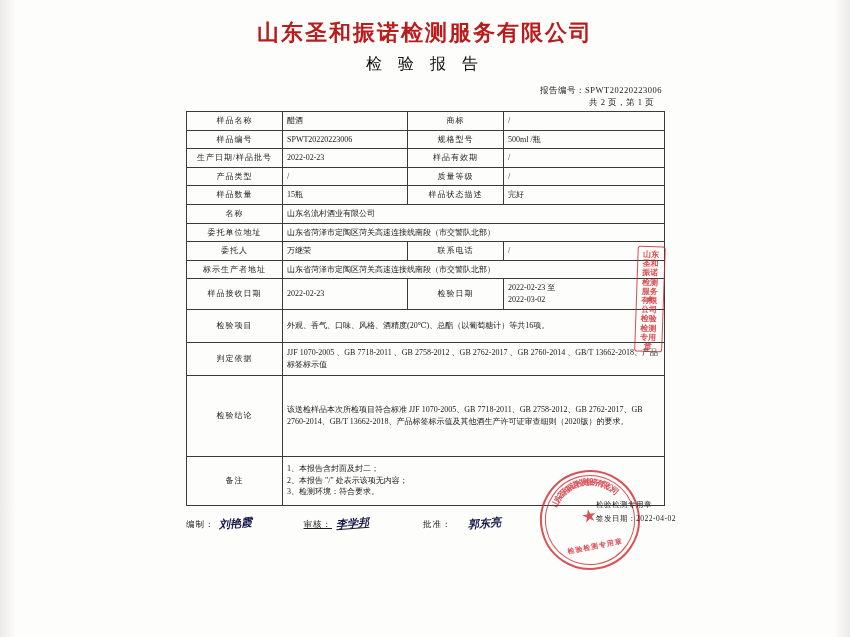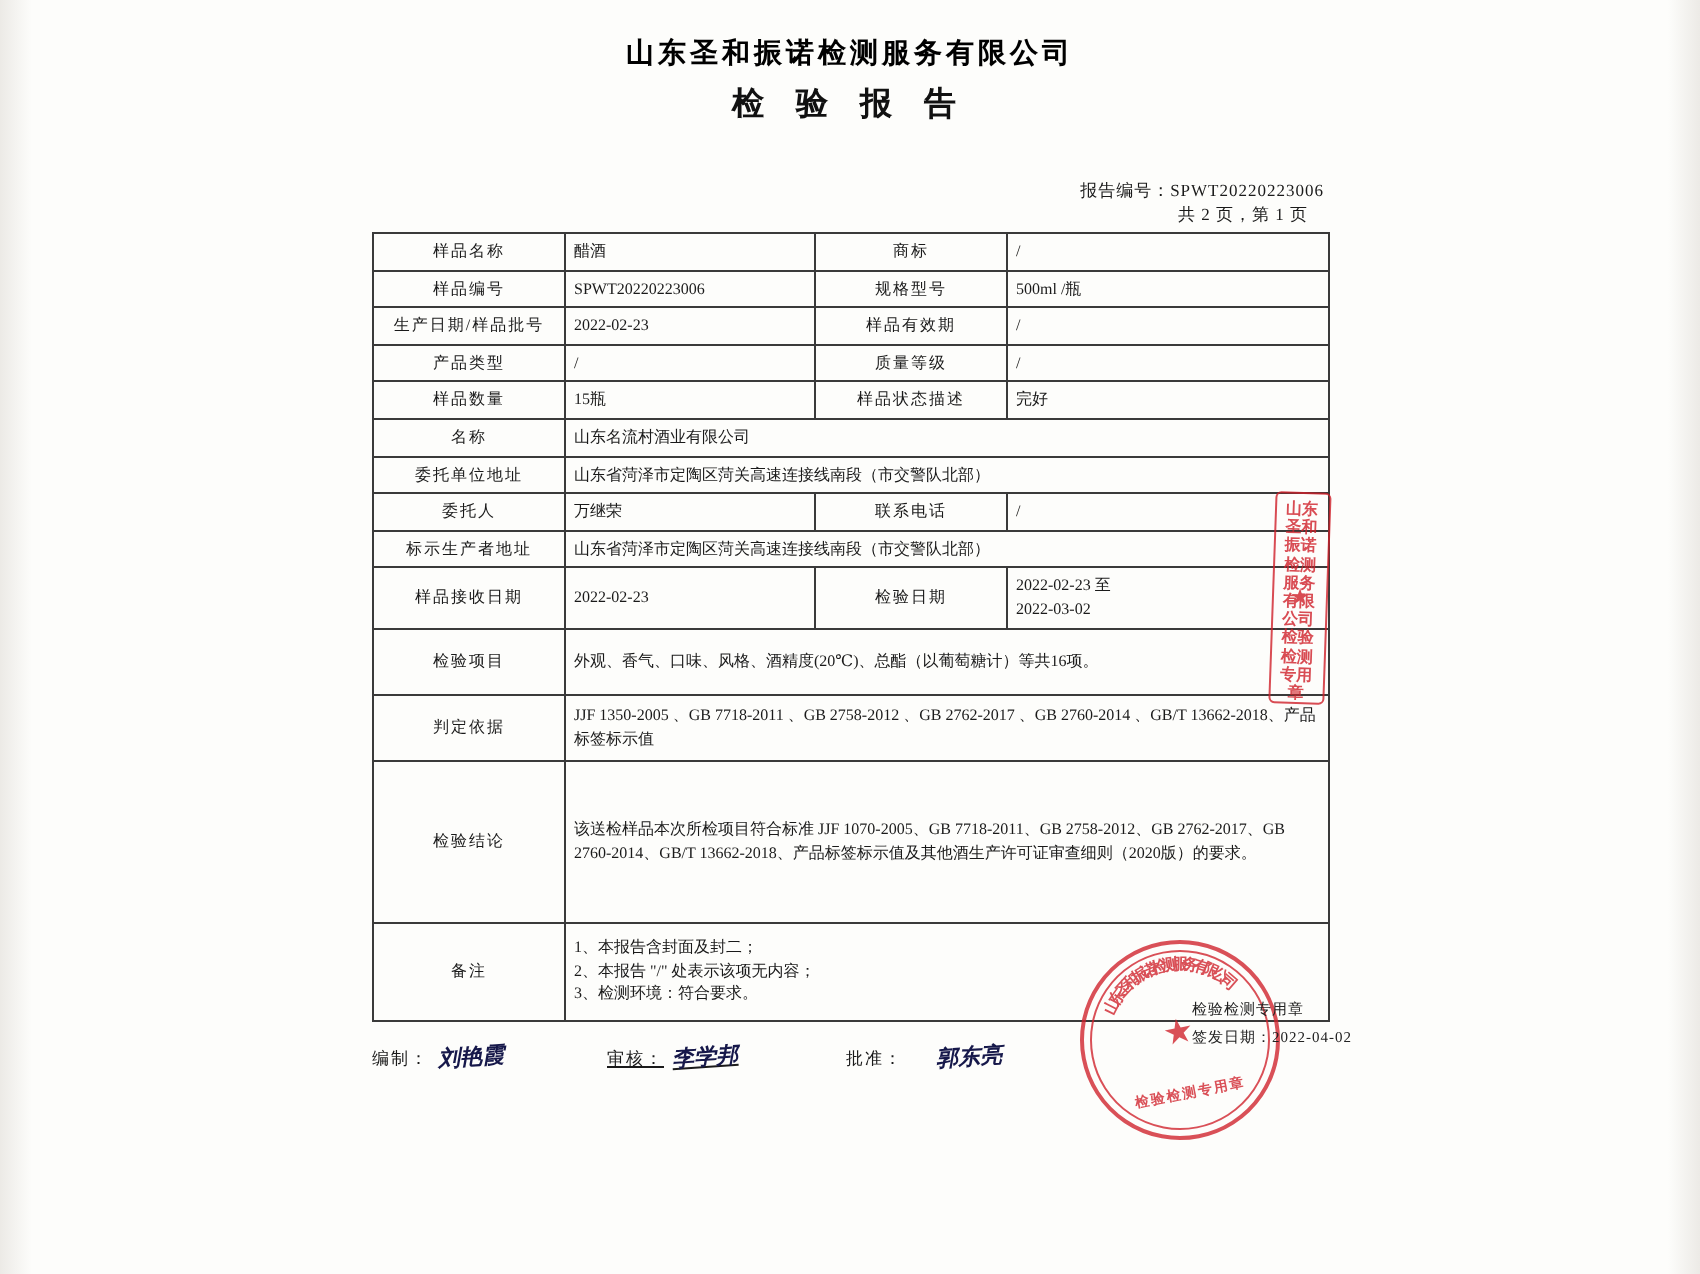--- a/index.html
+++ b/index.html
@@ -32,33 +32,33 @@
     background: linear-gradient(to left, #eceae6, #fdfdfb);
   }
   .doc {
     position: absolute;
     left: 186px;
     top: 18px;
     width: 478px;
   }
   .title-main {
     text-align: center;
-    font-size: 14px;
+    font-size: 22px;
     font-weight: bold;
     letter-spacing: 2px;
-    color: #000000;
+    color: #b91c1c;
     margin-bottom: 6px;
   }
   .title-sub {
     text-align: center;
     font-size: 16px;
-    font-weight: bold;
+    font-weight: normal;
     letter-spacing: 6px;
     color: #111;
-    margin-bottom: 27px;
+    margin-bottom: 10px;
   }
   .meta-row {
     display: flex;
     justify-content: space-between;
     align-items: flex-end;
     font-size: 8.5px;
     padding: 0 2px 2px 2px;
     flex-direction: column;
   }
   .meta-left { letter-spacing: 0.5px; }
@@ -305,21 +305,21 @@
           <td class="val" style="white-space:pre-line;">2022-02-23 至
 2022-03-02</td>
         </tr>
 
         <tr>
           <td class="lbl">检验项目</td>
           <td class="val-left" colspan="3" style="height:26px;">外观、香气、口味、风格、酒精度(20℃)、总酯（以葡萄糖计）等共16项。</td>
         </tr>
         <tr>
           <td class="lbl">判定依据</td>
-          <td class="val-left" colspan="3" style="height:26px;">JJF 1350-2005 、GB 7718-2011 、GB 2758-2012 、GB 2762-2017 、GB 2760-2014 、GB/T 13662-2018、产品标签标示值</td>
+          <td class="val-left" colspan="3" style="height:26px;">JJF 1070-2005 、GB 7718-2011 、GB 2758-2012 、GB 2762-2017 、GB 2760-2014 、GB/T 13662-2018、产品标签标示值</td>
         </tr>
         <tr>
           <td class="lbl">检验结论</td>
           <td class="val-left" colspan="3" style="height:74px;">该送检样品本次所检项目符合标准 JJF 1070-2005、GB 7718-2011、GB 2758-2012、GB 2762-2017、GB 2760-2014、GB/T 13662-2018、产品标签标示值及其他酒生产许可证审查细则（2020版）的要求。</td>
         </tr>
         <tr>
           <td class="lbl">备注</td>
           <td class="val-left" colspan="3" style="height:42px; white-space:pre-line;">1、本报告含封面及封二；
 2、本报告 "/" 处表示该项无内容；
 3、检测环境：符合要求。</td>

